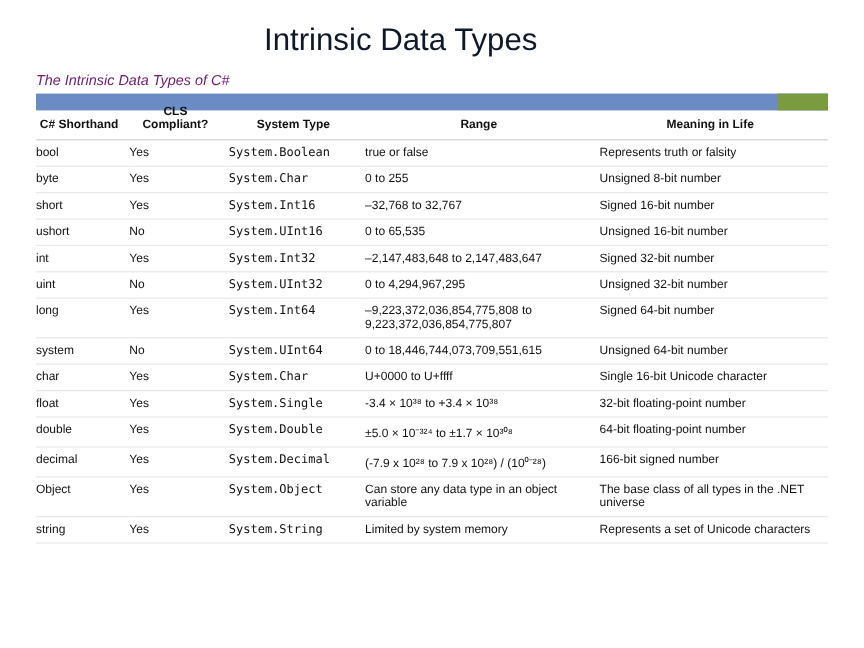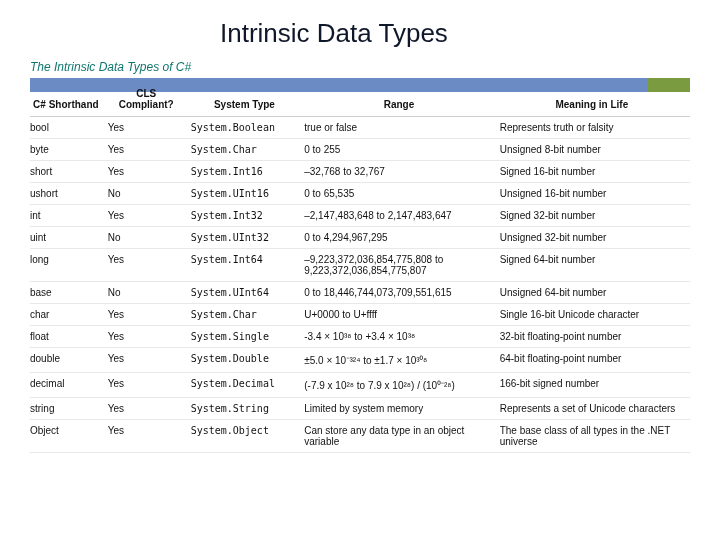--- a/index.html
+++ b/index.html
@@ -1,18 +1,18 @@
 <!DOCTYPE html>
 <html><head>
 <meta charset="utf-8">
 <style>
 html,body{margin:0;padding:0;width:720px;height:540px;font-family:Arial,Helvetica,sans-serif;background:#fff;overflow:hidden}
 .slide{position:relative;width:720px;height:540px}
 .title{position:absolute;top:18px;left:220px;font-size:26px;font-weight:400;color:#0f172a}
-.caption{position:absolute;top:60px;left:30px;font-style:italic;color:#0f766e;font-size:12px}
+.caption{position:absolute;top:60px;left:30px;font-style:italic;color:#701a75;font-size:12px}
 .topline{position:absolute;top:78px;left:30px;width:660px;height:14px;background:linear-gradient(to bottom,#6b8bc5 60%,#5b7a3d 60%);background:#6b8bc5}
 .topline::after{content:"";position:absolute;right:0;top:0;width:42px;height:14px;background:#7a9b40}
 table.types{position:absolute;top:82px;left:30px;width:660px;border-collapse:collapse;font-size:10px;color:#111}
 table.types th{text-align:center;font-weight:bold;padding:6px 6px 6px 0;vertical-align:bottom;border-bottom:1px solid #cfcfcf;font-size:10px}
 table.types td{padding:5px 6px 5px 0;vertical-align:top;border-bottom:1px solid #e8e8e8;font-family:Verdana,Arial,sans-serif}
 table.types td:nth-child(1){width:70px}
 table.types td:nth-child(2){width:75px}
 table.types td:nth-child(3){width:105px;font-family:Verdana,monospace}
 table.types td:nth-child(4){width:185px}
 table.types td:nth-child(5){width:180px}
@@ -86,21 +86,21 @@
           <td>Unsigned 32-bit number</td>
         </tr>
         <tr>
           <td>long</td>
           <td>Yes</td>
           <td>System.Int64</td>
           <td>–9,223,372,036,854,775,808 to 9,223,372,036,854,775,807</td>
           <td>Signed 64-bit number</td>
         </tr>
         <tr>
-          <td>base</td>
+          <td>system</td>
           <td>No</td>
           <td>System.UInt64</td>
           <td>0 to 18,446,744,073,709,551,615</td>
           <td>Unsigned 64-bit number</td>
         </tr>
         <tr>
           <td>char</td>
           <td>Yes</td>
           <td>System.Char</td>
           <td>U+0000 to U+ffff</td>
@@ -121,29 +121,29 @@
           <td>64-bit floating-point number</td>
         </tr>
         <tr>
           <td>decimal</td>
           <td>Yes</td>
           <td>System.Decimal</td>
           <td>(-7.9 x 10²⁸ to 7.9 x 10²⁸) / (10⁰⁻²⁸)</td>
           <td>166-bit signed number</td>
         </tr>
         <tr>
+          <td>Object</td>
+          <td>Yes</td>
+          <td>System.Object</td>
+          <td>Can store any data type in an object variable</td>
+          <td>The base class of all types in the .NET universe</td>
+        </tr>
+        <tr>
           <td>string</td>
           <td>Yes</td>
           <td>System.String</td>
           <td>Limited by system memory</td>
           <td>Represents a set of Unicode  characters</td>
-        </tr>
-        <tr>
-          <td>Object</td>
-          <td>Yes</td>
-          <td>System.Object</td>
-          <td>Can store any data type in an object variable</td>
-          <td>The base class of all types in the .NET universe</td>
         </tr>
       </tbody>
   </table>
 
 </div>
 
 </body></html>

